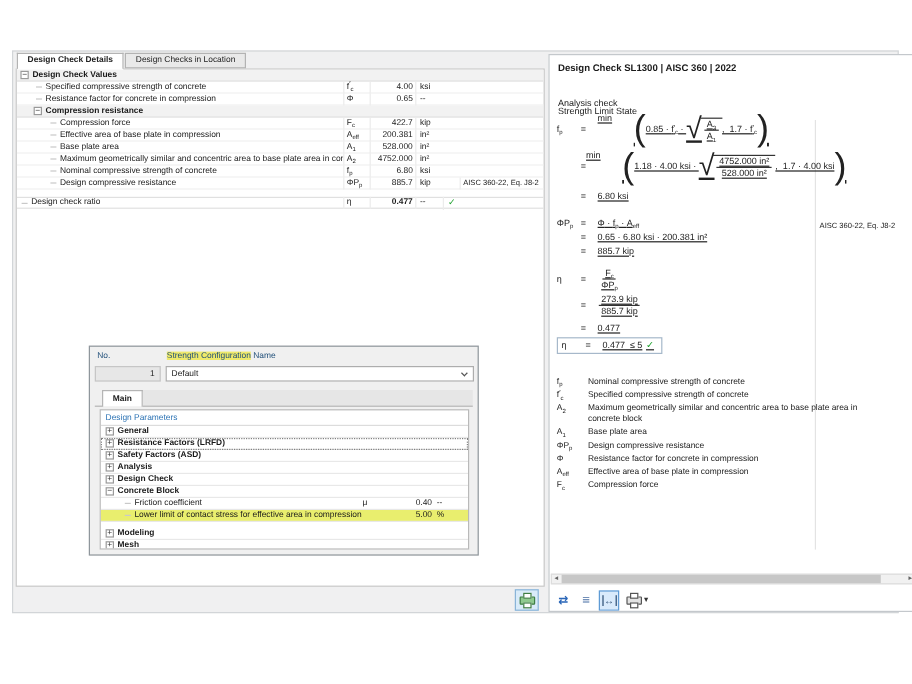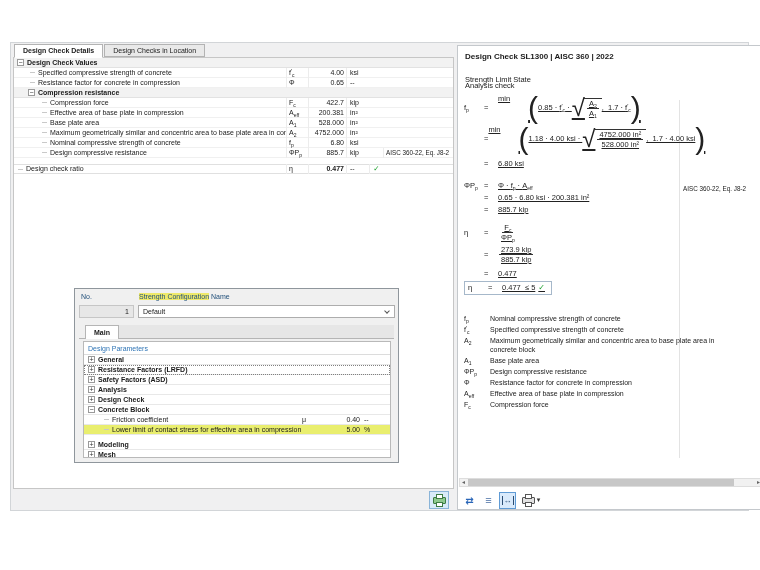--- a/index.html
+++ b/index.html
@@ -65,21 +65,21 @@
   .d-name{flex:1;display:flex;align-items:center;overflow:hidden;white-space:nowrap;}
   .d-sym{width:16px;}
   .d-val{width:42px;text-align:right;}
   .d-unit{width:24px;padding-left:4px;}
   .d-pad{width:6px;}
 
   
   .rpanel{position:absolute;left:446px;top:2px;width:308px;height:465px;background:#ffffff;
        border:1px solid #c4c8cc;overflow:hidden;}
   .rtitle{position:absolute;left:7px;top:6px;font-size:8px;font-weight:bold;}
-  .rsub1{position:absolute;left:7px;top:29px;font-size:7.5px;}
+  .rsub1{position:absolute;left:7px;top:42px;font-size:7.5px;}
   .rsub2{position:absolute;left:7px;top:35px;font-size:7.5px;}
   .vsep{position:absolute;left:221px;top:54px;width:1px;height:358px;background:#e3e3e3;}
   .eqref{position:absolute;left:225px;top:139px;font-size:6.3px;white-space:nowrap;}
   .fwrap{position:absolute;left:6px;top:48px;width:214px;font-size:7.5px;color:#222;}
   .frow{display:flex;align-items:center;min-height:10px;}
   .frow:nth-child(1){margin-bottom:4px;}
   .frow:nth-child(2){margin-bottom:6px;}
   .frow:nth-child(3){margin-bottom:12px;}
   .frow:nth-child(4){margin-bottom:2px;}
   .frow:nth-child(5){margin-bottom:2px;}

